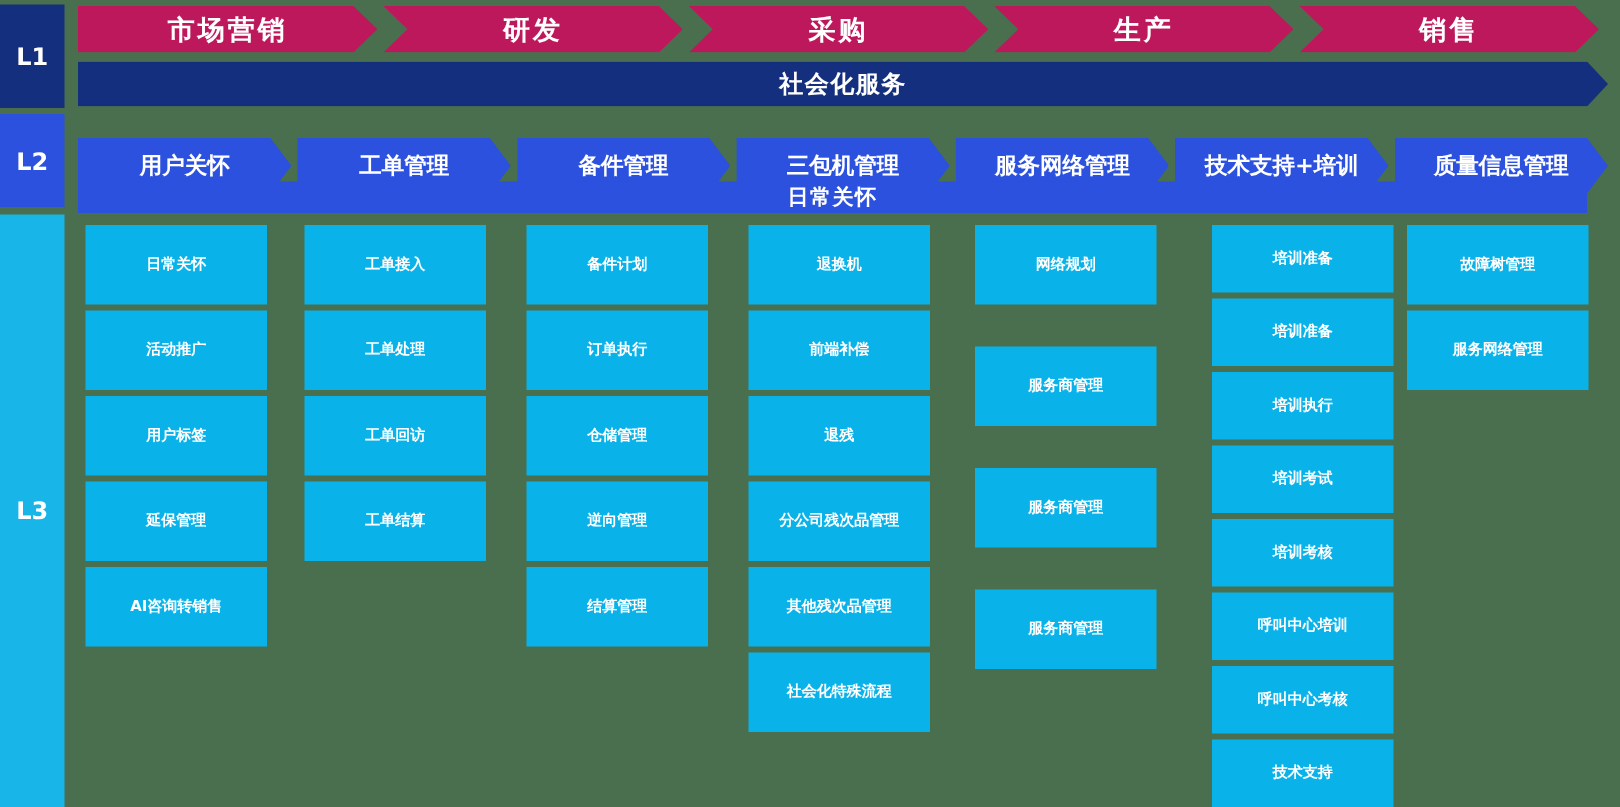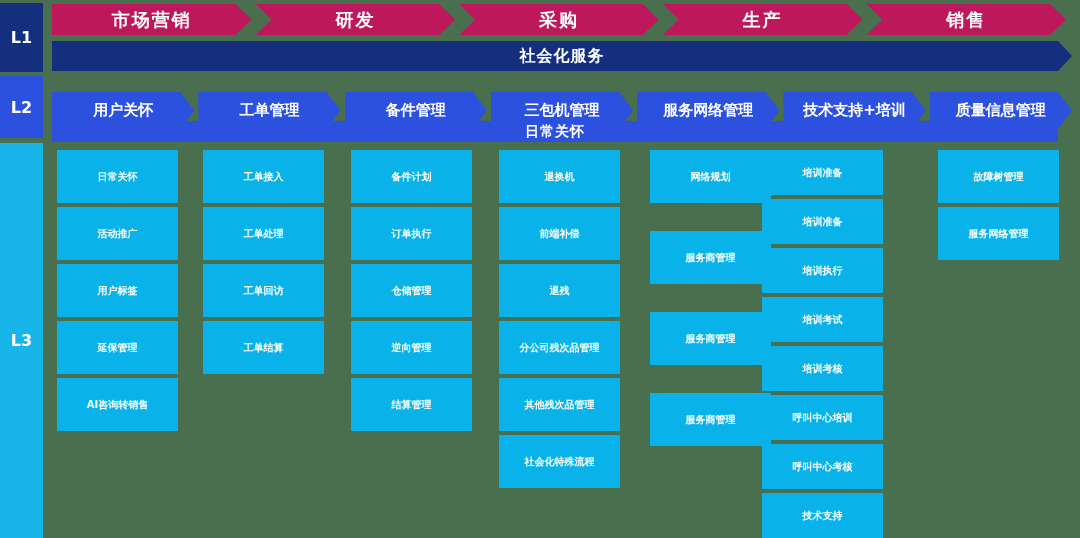--- a/index.html
+++ b/index.html
@@ -144,21 +144,21 @@
         <div class="l3box">分公司残次品管理</div>
         <div class="l3box">其他残次品管理</div>
         <div class="l3box">社会化特殊流程</div>
       </div>
       <div class="l3col" style="left: 650px; gap: 28px;">
         <div class="l3box">网络规划</div>
         <div class="l3box">服务商管理</div>
         <div class="l3box">服务商管理</div>
         <div class="l3box">服务商管理</div>
       </div>
-      <div class="l3col" style="left: 762px;">
+      <div class="l3col" style="left: 808px;">
         <div class="l3box short">培训准备</div>
         <div class="l3box short">培训准备</div>
         <div class="l3box short">培训执行</div>
         <div class="l3box short">培训考试</div>
         <div class="l3box short">培训考核</div>
         <div class="l3box short">呼叫中心培训</div>
         <div class="l3box short">呼叫中心考核</div>
         <div class="l3box short">技术支持</div>
       </div>
       <div class="l3col" style="left: 938px;">

